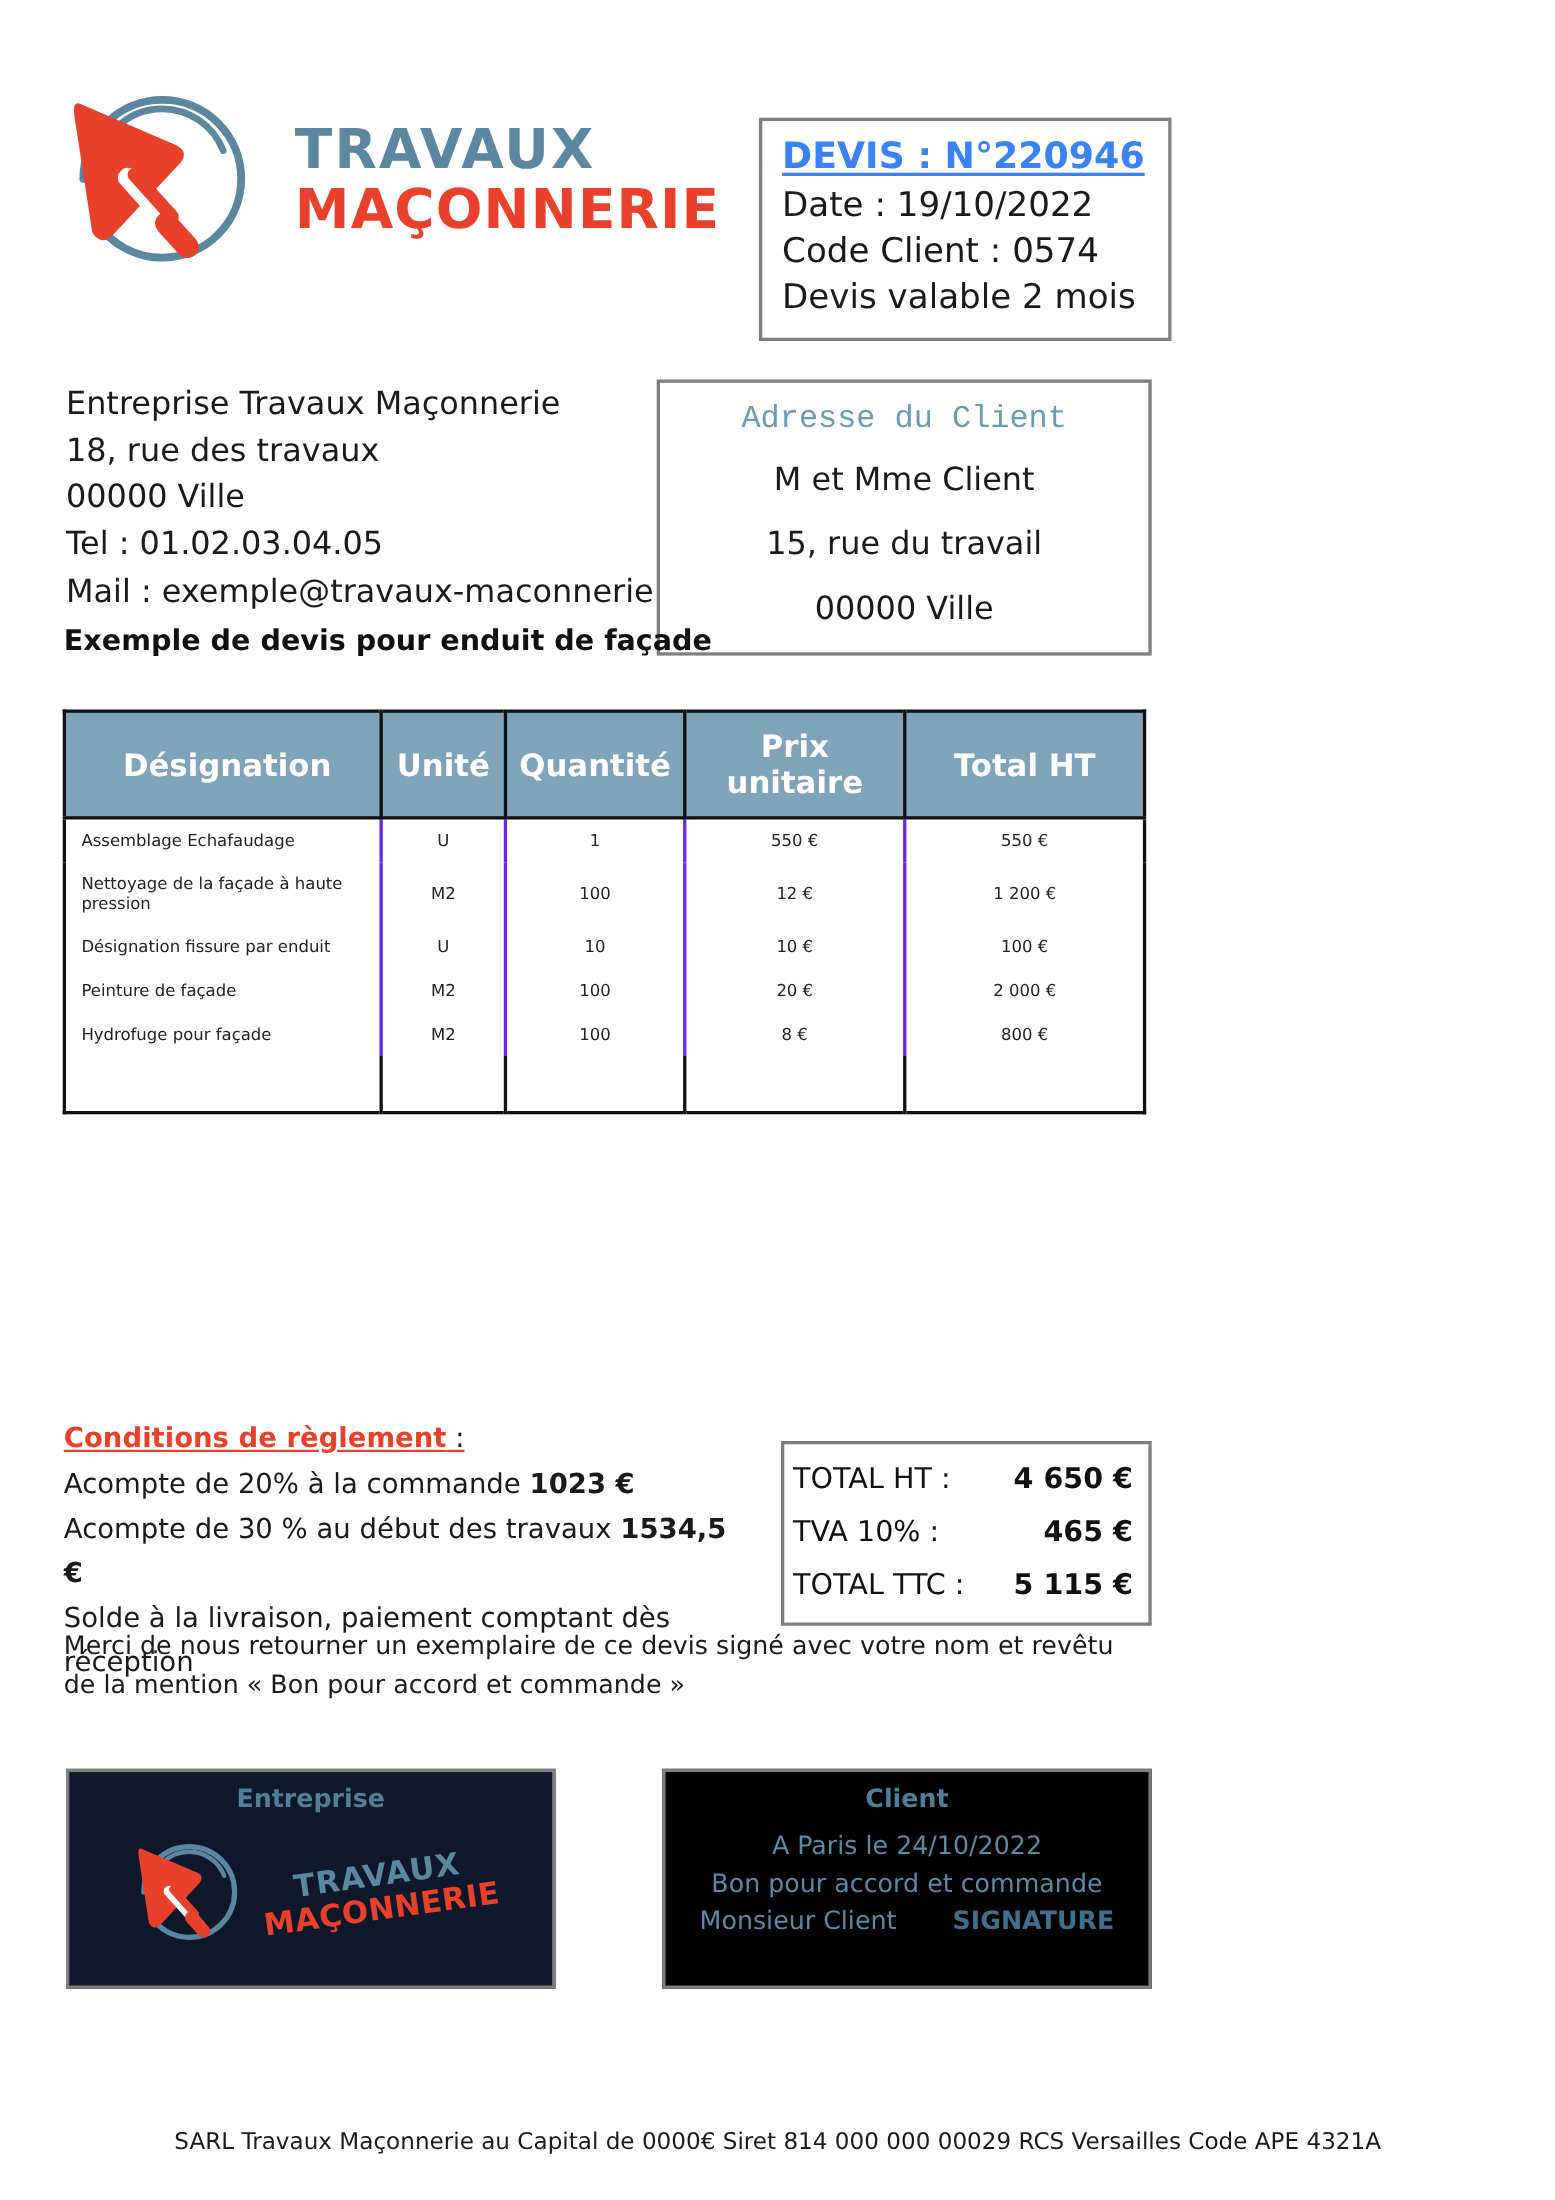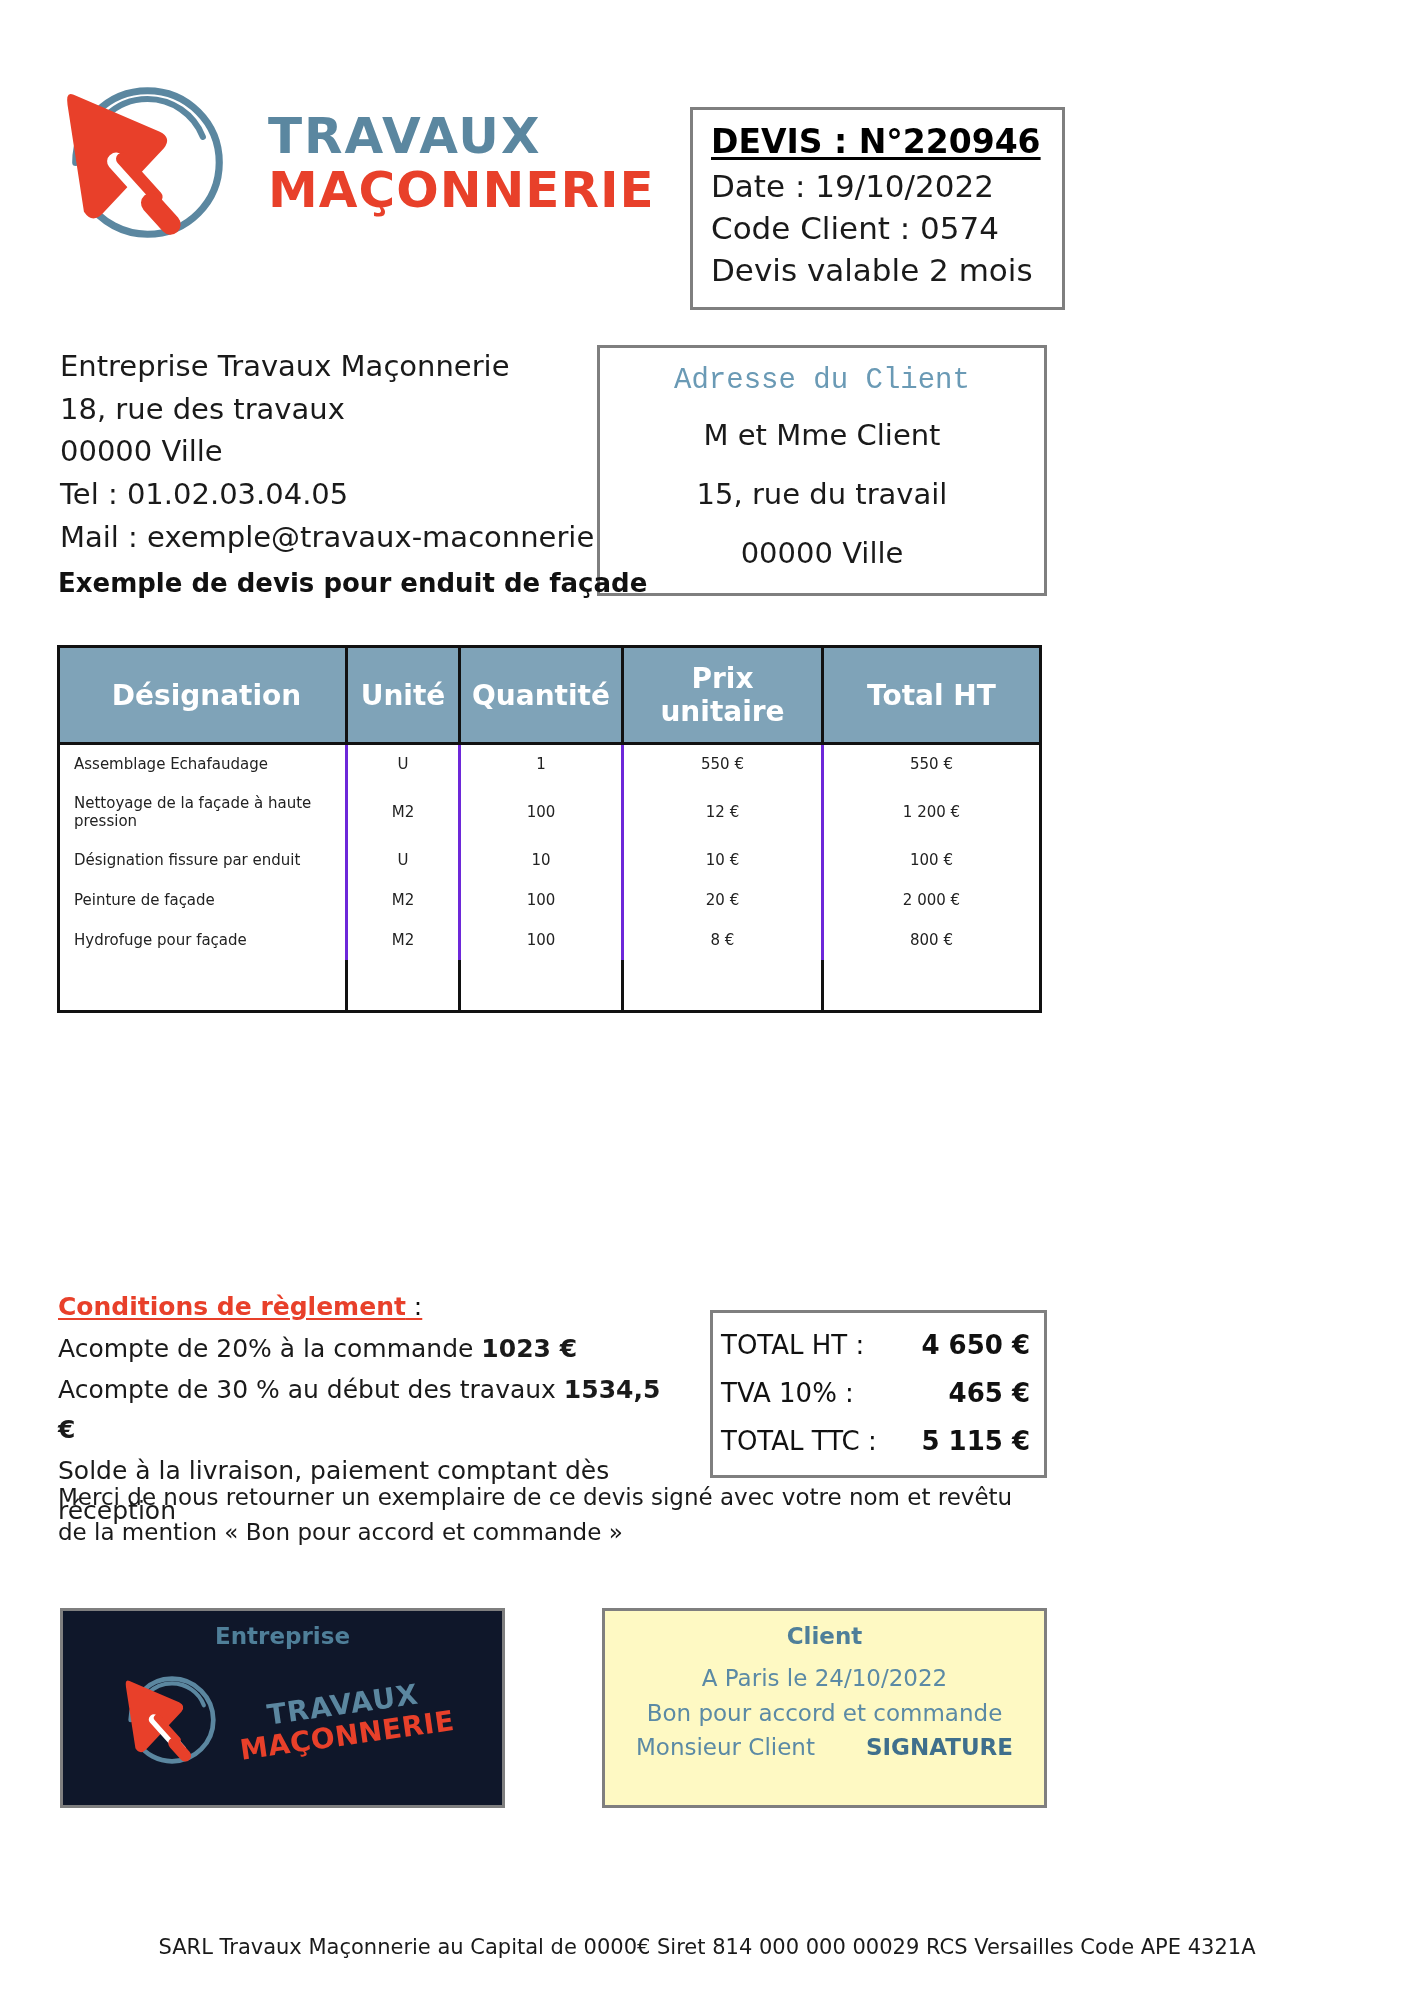--- a/index.html
+++ b/index.html
@@ -65,21 +65,21 @@
     width: 375px;
     border: 3px solid #7f7f7f;
     padding: 12px 18px 16px 18px;
     background: #fff;
   }
   .devis-title {
     font-size: 33px;
     font-weight: 700;
     text-decoration: underline;
     text-underline-offset: 4px;
-    color: #000000;
+    color: #3b82f6;
     margin-bottom: 4px;
     white-space: nowrap;
   }
   .devis-line {
     font-size: 31px;
     font-weight: 400;
     color: #1a1a1a;
     line-height: 1.36;
     white-space: nowrap;
   }
@@ -224,21 +224,21 @@
     border: 3px solid #7f7f7f;
     background: #0f172a;
     text-align: center;
     padding-top: 12px;
   }
   .sig-client {
     position: absolute;
     left: 602px; top: 1608px;
     width: 445px; height: 200px;
     border: 3px solid #7f7f7f;
-    background: #fef9c3;
+    background: #000000;
     text-align: center;
     padding-top: 12px;
   }
   .sig-head {
     font-size: 23px;
     font-weight: 700;
     color: #4f7f99;
     margin-bottom: 12px;
   }
   .sig-line {

